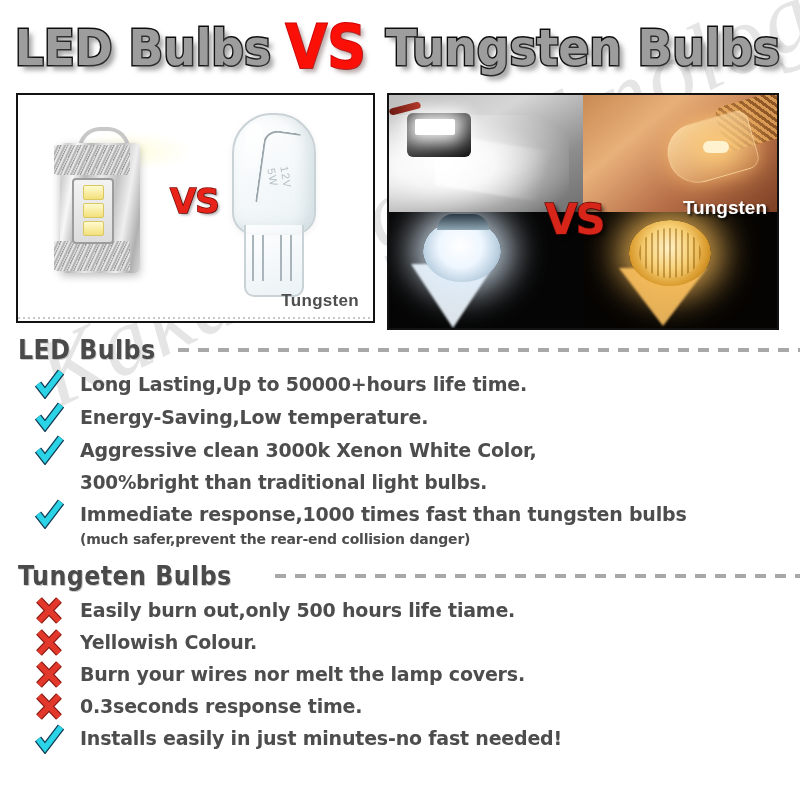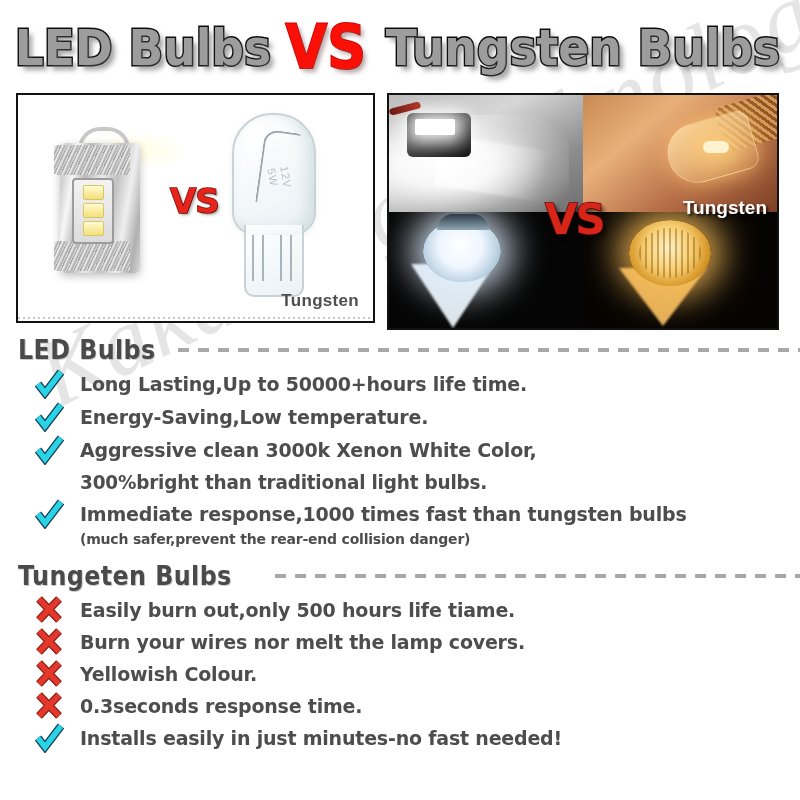--- a/index.html
+++ b/index.html
@@ -506,21 +506,21 @@
     font-weight: 700;
     font-size: 14px;
     line-height: 18px;
     color: #4d4d4d;
     letter-spacing: -0.2px;
     margin-top: -6px;
     white-space: nowrap;
   }
   li.bullet.tall { min-height: 52px; }
   #tungsten-section { margin-top: 10px; }
-  #tungsten-section li.bullet { min-height: 31px; }
+  #tungsten-section li.bullet { min-height: 31px; align-items: flex-end; }
 </style>
 </head>
 <body>
 
 <div id="watermark-layer">
   <div id="watermark-text">Kakahong Technology limited</div>
 </div>
 
 <div id="title-bar">
   <span class="title-word">LED Bulbs</span><span class="title-vs">VS</span><span class="title-word">Tungsten Bulbs</span>
@@ -675,33 +675,33 @@
       </li>
 
       <li class="bullet">
         <span class="mark">
           <svg width="30" height="30" viewBox="0 0 30 30">
             <path d="M5 4 L25 25 M25 4 L5 25" fill="none" stroke="#8a1a12" stroke-width="8"></path>
             <path d="M5 4 L25 25 M25 4 L5 25" fill="none" stroke="#e2382c" stroke-width="5.5"></path>
           </svg>
         </span>
         <span class="bullet-body">
-          <span class="bullet-text">Burn your wires nor melt the lamp covers.</span>
+          <span class="bullet-text">Yellowish Colour.</span>
         </span>
       </li>
 
       <li class="bullet">
         <span class="mark">
           <svg width="30" height="30" viewBox="0 0 30 30">
             <path d="M5 4 L25 25 M25 4 L5 25" fill="none" stroke="#8a1a12" stroke-width="8"></path>
             <path d="M5 4 L25 25 M25 4 L5 25" fill="none" stroke="#e2382c" stroke-width="5.5"></path>
           </svg>
         </span>
         <span class="bullet-body">
-          <span class="bullet-text">Yellowish Colour.</span>
+          <span class="bullet-text">Burn your wires nor melt the lamp covers.</span>
         </span>
       </li>
 
       <li class="bullet">
         <span class="mark">
           <svg width="30" height="30" viewBox="0 0 30 30">
             <path d="M5 4 L25 25 M25 4 L5 25" fill="none" stroke="#8a1a12" stroke-width="8"></path>
             <path d="M5 4 L25 25 M25 4 L5 25" fill="none" stroke="#e2382c" stroke-width="5.5"></path>
           </svg>
         </span>

